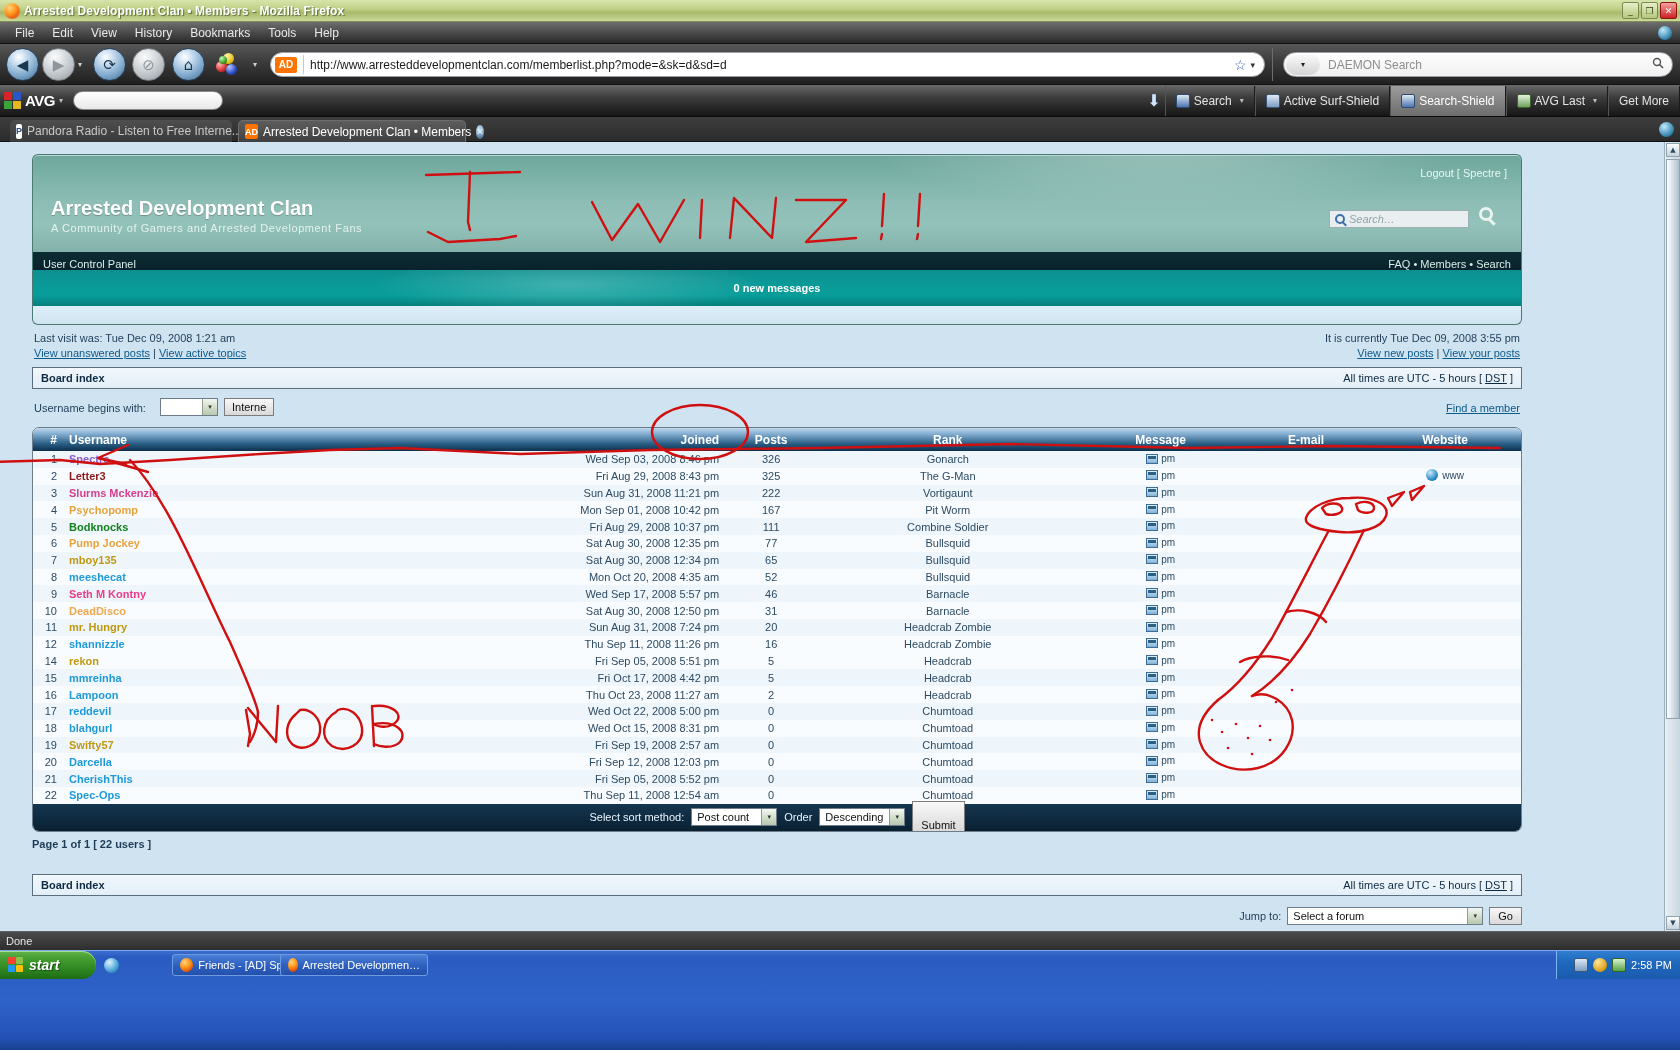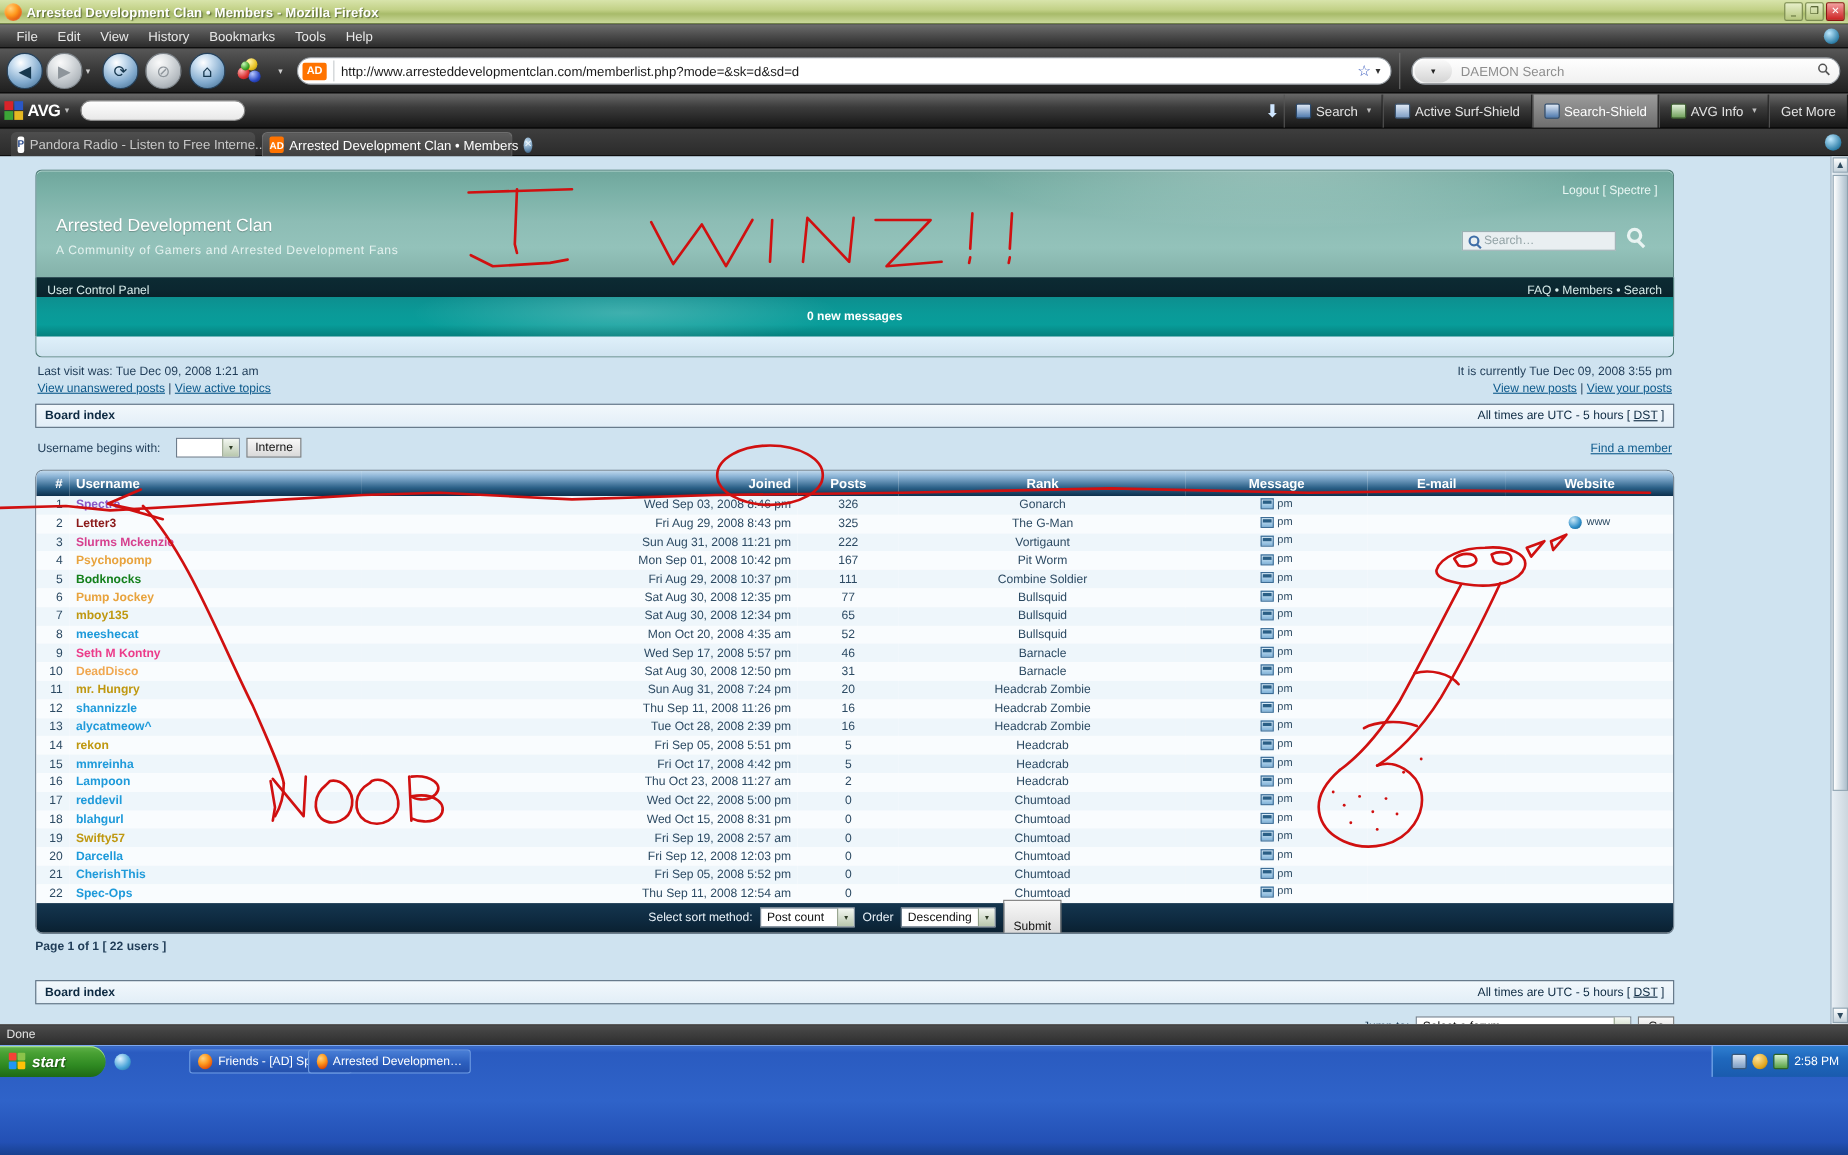--- a/index.html
+++ b/index.html
@@ -241,42 +241,42 @@
     border:1px solid #4e7a75; border-bottom:none;
     border-radius: 6px 6px 0 0;
     box-shadow: inset 0 1px 0 #b7d8d2;
   }
   #logout {
     position:absolute; right: 14px; top: 12px;
     font-size: 11px; color:#e9f6f3;
   }
   #banner-title {
     position:absolute; left: 18px; top: 42px;
-    font-size: 16px; font-weight: normal; color:#ffffff;
+    font-size: 20px; font-weight: bold; color:#ffffff;
     text-shadow: 0 1px 1px rgba(0,0,0,.25);
   }
   #banner-sub {
     position:absolute; left: 18px; top: 67px;
     font-size: 11px; color:#e4f2ef; letter-spacing:.6px;
   }
   #banner-search {
     position:absolute; right: 52px; top: 55px;
     width: 140px; height: 18px; background:#e9eff1;
     border:1px solid #9bb0b3; display:flex;align-items:center;gap:4px;
     padding: 0 5px;
   }
   #banner-search .mg {
     width:10px;height:10px;border:2px solid #3f6fa8;border-radius:50%;
     position:relative;
   }
   #banner-search .mg::after{
     content:""; position:absolute; right:-4px; bottom:-3px; width:5px;height:2px;
     background:#3f6fa8; transform: rotate(45deg);
   }
-  #banner-search span { font-size:11px; color:#93a3a6; }
+  #banner-search span { font-size:11px; color:#93a3a6; font-style:italic; }
   #banner-search-btn {
     position:absolute; right: 18px; top: 52px; width:24px;height:24px;
   }
   #banner-search-btn .mg2 {
     width:14px;height:14px;border:3px solid #e9f4f2;border-radius:50%;
     position:relative;
   }
   #banner-search-btn .mg2::after{
     content:""; position:absolute; right:-6px; bottom:-5px; width:9px;height:3px;
     background:#e9f4f2; transform: rotate(45deg);
@@ -596,21 +596,21 @@
   <div class="avg-item">
     <span class="ico-sq"></span>
     <span>Active Surf-Shield</span>
   </div>
   <div class="avg-item sel">
     <span class="ico-sq b"></span>
     <span>Search-Shield</span>
   </div>
   <div class="avg-item">
     <span class="ico-sq g"></span>
-    <span>AVG Info</span>
+    <span>AVG Last</span>
     <span class="avg-caret">▾</span>
   </div>
   <div class="avg-item">
     <span>Get More</span>
   </div>
 </div>
 
 <div id="tabbar">
   <div class="tab" id="tab-0">
     <span class="tabico p">P</span>
@@ -804,30 +804,20 @@
                 <td class="c-posts">20</td>
                 <td class="c-rank">Headcrab Zombie</td>
                 <td class="c-msg"><span class="pm-ico"><i></i>pm</span></td>
                 <td class="c-mail"></td>
                 <td class="c-web"></td>
               </tr>
               <tr class="even">
                 <td class="c-num">12</td>
                 <td class="c-user"><span style="color:#1e9ada">shannizzle</span></td>
                 <td class="c-join">Thu Sep 11, 2008 11:26 pm</td>
-                <td class="c-posts">16</td>
-                <td class="c-rank">Headcrab Zombie</td>
-                <td class="c-msg"><span class="pm-ico"><i></i>pm</span></td>
-                <td class="c-mail"></td>
-                <td class="c-web"></td>
-              </tr>
-              <tr class="odd">
-                <td class="c-num">13</td>
-                <td class="c-user"><span style="color:#1e9ada">alycatmeow^</span></td>
-                <td class="c-join">Tue Oct 28, 2008 2:39 pm</td>
                 <td class="c-posts">16</td>
                 <td class="c-rank">Headcrab Zombie</td>
                 <td class="c-msg"><span class="pm-ico"><i></i>pm</span></td>
                 <td class="c-mail"></td>
                 <td class="c-web"></td>
               </tr>
               <tr class="even">
                 <td class="c-num">14</td>
                 <td class="c-user"><span style="color:#bf9810">rekon</span></td>
                 <td class="c-join">Fri Sep 05, 2008 5:51 pm</td>

